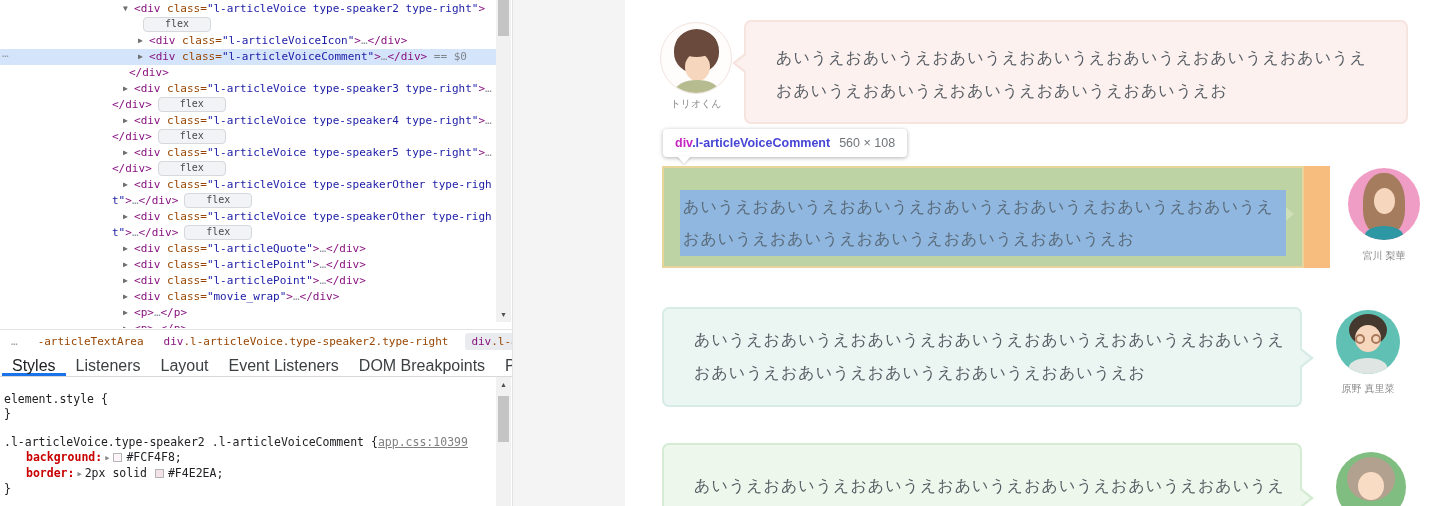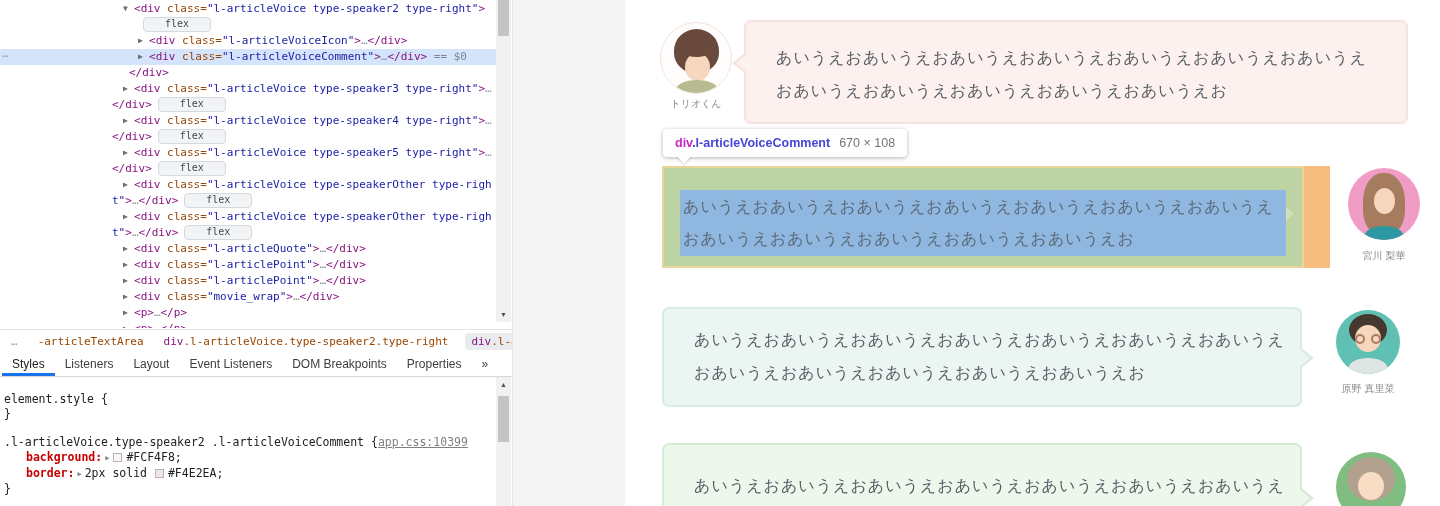--- a/index.html
+++ b/index.html
@@ -40,21 +40,21 @@
   .crumbs { position:absolute; left:0; top:329px; width:512px; height:23px; display:flex; align-items:center;
             gap:14px; padding-left:8px; border-top:1px solid #e3e3e3; background:#fff;
             font-family:"DejaVu Sans Mono", monospace; font-size:11px; white-space:nowrap; overflow:hidden; }
   .crumb { padding:2px 3px; border-radius:3px; }
   .crumb.sel { background:#e9ebee; padding:2px 6px; }
   .ck-tag { color:#881280; }
   .ck-at { color:#994500; }
   .ck-dim { color:#9aa0a6; }
 
   .tabs { position:absolute; left:0; top:352px; width:512px; height:25px; display:flex; align-items:stretch;
-          padding-left:2px; border-bottom:1px solid #d8d8d8; background:#fff; font-size:12px; color:#3c4043; }
+          padding-left:2px; border-bottom:1px solid #d8d8d8; background:#fff; font-size:16px; color:#3c4043; }
   .tab { padding:5px 10px 0; border-bottom:3px solid transparent; white-space:nowrap; }
   .tab.active { color:#202124; border-bottom-color:#1a73e8; }
 
   .filter-row { position:absolute; left:0; top:377px; width:496px; height:20px; background:#f4f4f4;
                 border-bottom:1px solid #ddd; display:flex; align-items:center; padding:0 6px; }
   .filter-input { flex:0 0 200px; border:none; outline:none; background:transparent; font-size:11px; color:#333; }
   .filter-input::placeholder { color:#9e9e9e; }
   .chips { margin-left:auto; display:flex; align-items:center; gap:15px; font-size:11px; color:#444; padding-right:10px; }
   .sidebar-toggle { position:relative; width:16px; height:13px; border:1px solid #5f6368; border-radius:2px; }
   .sidebar-toggle::after { content:""; position:absolute; right:2px; top:2px; bottom:2px; width:4px; background:#5f6368; }
@@ -236,21 +236,21 @@
     <div class="speaker-name n1">トリオくん</div>
     <div class="bubble b1">
       <span class="tail tail-l1"></span>
       <span class="tail tail-l2"></span>
       <div class="jp">あいうえおあいうえおあいうえおあいうえおあいうえおあいうえおあいうえ</div>
       <div class="jp">おあいうえおあいうえおあいうえおあいうえおあいうえお</div>
     </div>
 
     <div class="tooltip">
       <span><span class="tt-tag">div</span><span class="tt-cls">.l-articleVoiceComment</span></span>
-      <span class="tt-dims">670 × 108</span>
+      <span class="tt-dims">560 × 108</span>
     </div>
     <div class="tooltip-arrow"></div>
 
     <div class="hl">
       <div class="hl-pad">
         <span class="hl-tail"></span>
       </div>
       <div class="hl-content">
         <div class="jp">あいうえおあいうえおあいうえおあいうえおあいうえおあいうえおあいうえ</div>
         <div class="jp">おあいうえおあいうえおあいうえおあいうえおあいうえお</div>

